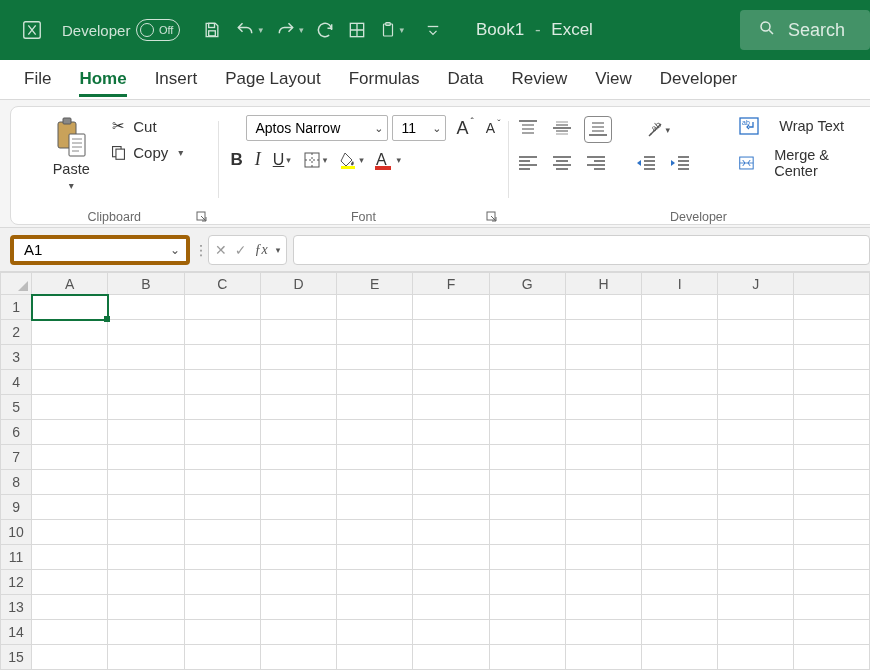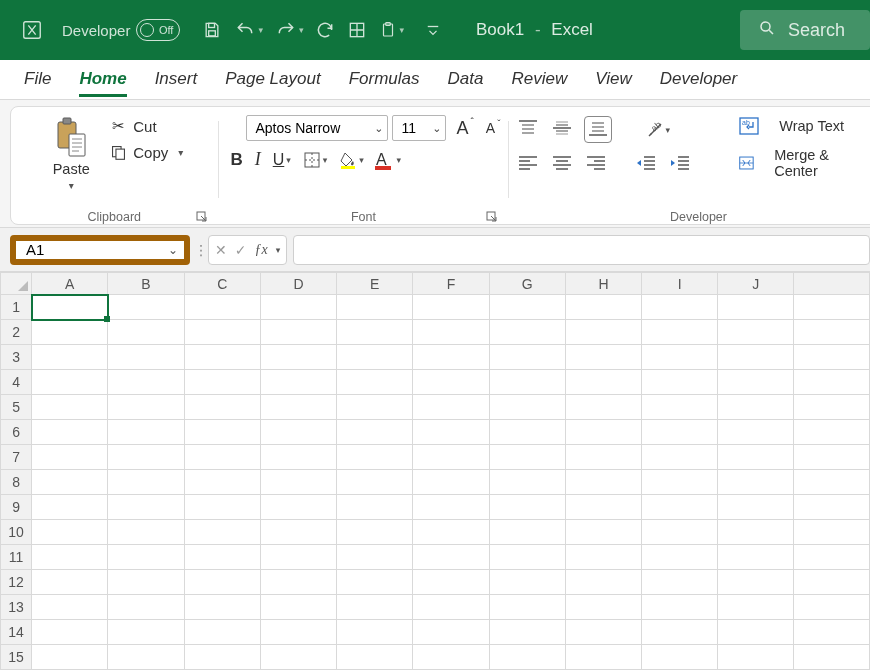--- a/index.html
+++ b/index.html
@@ -15,21 +15,21 @@
   .qat { display:flex; align-items:center; gap:4px; margin-left:18px; }
   .qat-btn { display:flex; align-items:center; justify-content:center; height:30px; padding:0 4px; color:#cfe3d7; }
   .drop-tri-title { font-size:9px; color:#a8cab6; margin-left:2px; }
   .title-center { margin-left:32px; font-size:17px; color:#dcebe2; }
   .title-center .muted { color:#a8cab6; margin:0 6px; }
   .search-box { margin-left:auto; height:40px; background:rgba(255,255,255,.22); border-radius:4px; display:flex; align-items:center; padding:0 18px; width:130px; margin-right:0; color:#dcebe2; font-size:18px; }
   .search-box span:last-child { margin-left:12px; }
 
   
   .tabbar { height:40px; background:#fff; border-bottom:1px solid #d9d9d9; display:flex; align-items:center; padding-left:24px; gap:28px; font-size:17px; color:#333; }
-  .tab { padding:6px 0 8px; cursor:default;font-style:italic; }
+  .tab { padding:6px 0 8px; cursor:default; }
   .tab.active { font-weight:600; color:#0f743d; border-bottom:3px solid #0f743d; padding-bottom:5px; }
 
   
   .ribbon { height:128px; background:#f5f5f5; display:flex; align-items:stretch; border-bottom:1px solid #d9d9d9; }
   .panel { background:#fff; border:1px solid #dcdcdc; border-radius:8px; margin:6px 0 2px 10px; padding:6px 8px 2px; }
   .group { display:flex; flex-direction:column; align-items:center; min-height:112px; }
   .group-body { display:flex; align-items:stretch; flex:1; }
   .group-sep { width:1px; background:#e2e2e2; margin:8px 8px 24px; }
   .group-label { font-size:12.5px; color:#6a6a6a; padding:2px 0 1px; display:flex; align-items:center; gap:6px; width:100%; justify-content:center; position:relative;}
   .group-label .launcher { position:absolute; right:2px; bottom:0; color:#6a6a6a; font-size:11px; }
@@ -52,21 +52,21 @@
   .align-row { display:flex; align-items:center; gap:12px; }
   .selected { outline:1px solid #888; border-radius:3px; padding:2px; }
   .align2 { display:flex; flex-direction:column; gap:12px; padding-top:4px;}
   .wrap-row { display:flex; align-items:center; gap:20px; font-size:14.5px; color:#333;margin-left:36px;}
   .grpAlignmentLbl { min-width:200px; }
 
   .rightedge { flex:1; background:#f5f5f5; display:flex; align-items:flex-end; justify-content:flex-end; padding:0 2px 6px 0; font-size:12.5px; color:#6a6a6a;}
 
   
   .fxbar { height:44px; background:#f1f1f1; display:flex; align-items:center; border-bottom:1px solid #d9d9d9; padding:6px 0 6px 10px; }
-  .namebox { width:180px; height:30px; background:#fff; border:6px solid #a16207; border-radius:4px; display:flex; align-items:center; padding:0 6px 0 10px; font-size:15px;}
+  .namebox { width:180px; height:30px; background:#fff; border:4px solid #a16207; border-radius:4px; display:flex; align-items:center; padding:0 6px 0 10px; font-size:15px;}
   .namebox .chev { margin-left:auto; font-size:12px; color:#555;}
   .fx-handle { width:10px; text-align:center; color:#888; margin:0 4px; font-size:14px; }
   .fx-btns { background:#fff; border:1px solid #cfcfcf; border-radius:4px; height:30px; display:flex; align-items:center; padding:0 6px; gap:8px; color:#9a9a9a;}
   .fx-btns .fx { font-style:italic; font-family:"Times New Roman",serif; color:#555;}
   .fx-input { flex:1; height:30px; background:#fff; border:1px solid #cfcfcf; border-radius:4px; margin-left:6px;}
 
   
   .sheet { position:relative; height: calc(670px - 60px - 40px - 128px - 44px); overflow:hidden; }
   table.grid { border-collapse:collapse; table-layout:fixed; }
   table.grid th, table.grid td { border:1px solid #d9d9d9; }

